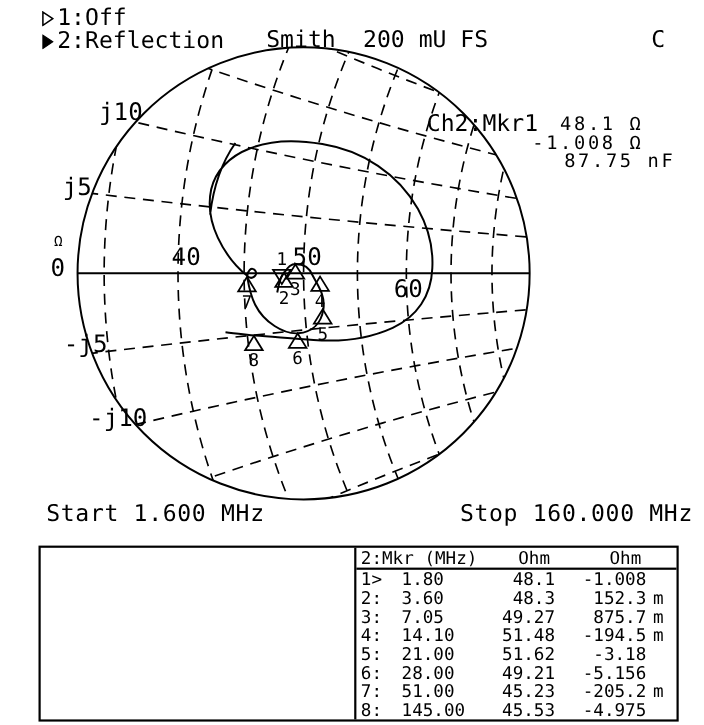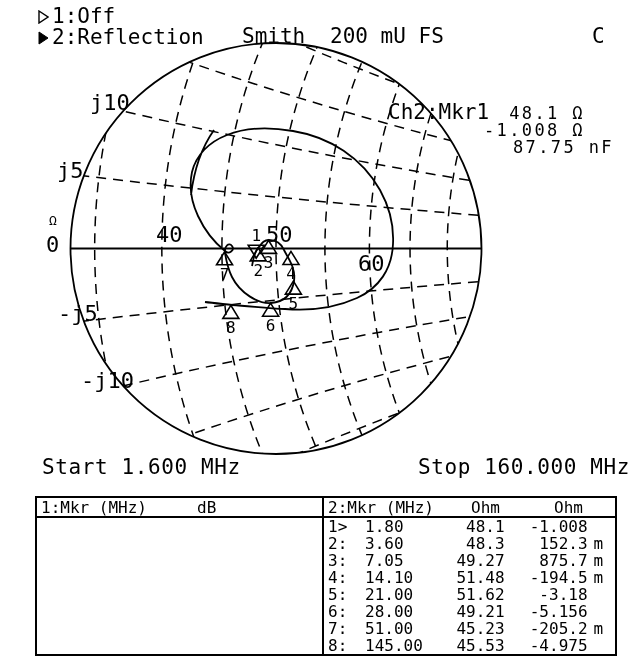--- a/index.html
+++ b/index.html
@@ -120,24 +120,20 @@
   <div class="abs t17" style="left:388px;top:104px;">Ch2:Mkr1</div>
   <div class="ro-line" style="right:55px;top:105px;">48.1 Ω</div>
   <div class="ro-line" style="right:55px;top:122px;">-1.008 Ω</div>
   <div class="ro-line" style="right:26px;top:139px;">87.75 nF</div>
 
   <div class="abs t17" style="left:42px;top:459px;letter-spacing:0.6px;">Start 1.600 MHz</div>
   <div class="abs t17" style="right:10px;top:459px;letter-spacing:0.6px;">Stop 160.000 MHz</div>
 
   <div class="mtable">
     <div class="panel panel-left">
-      <div class="thead">
-        <span class="h1">1:Mkr (MHz)</span>
-        <span class="h-db">dB</span>
-      </div>
       <div class="rows" id="rows-left"></div>
     </div>
     <div class="panel panel-right">
       <div class="thead">
         <span class="h1">2:Mkr (MHz)</span>
         <span class="h-ohm1">Ohm</span>
         <span class="h-ohm2">Ohm</span>
       </div>
       <div class="rows" id="rows-right">
           <div class="trow"><span class="c-idx">1&gt;</span><span class="c-freq">1.80</span><span class="c-r">48.1</span><span class="c-x">-1.008</span><span class="c-m"></span></div>

